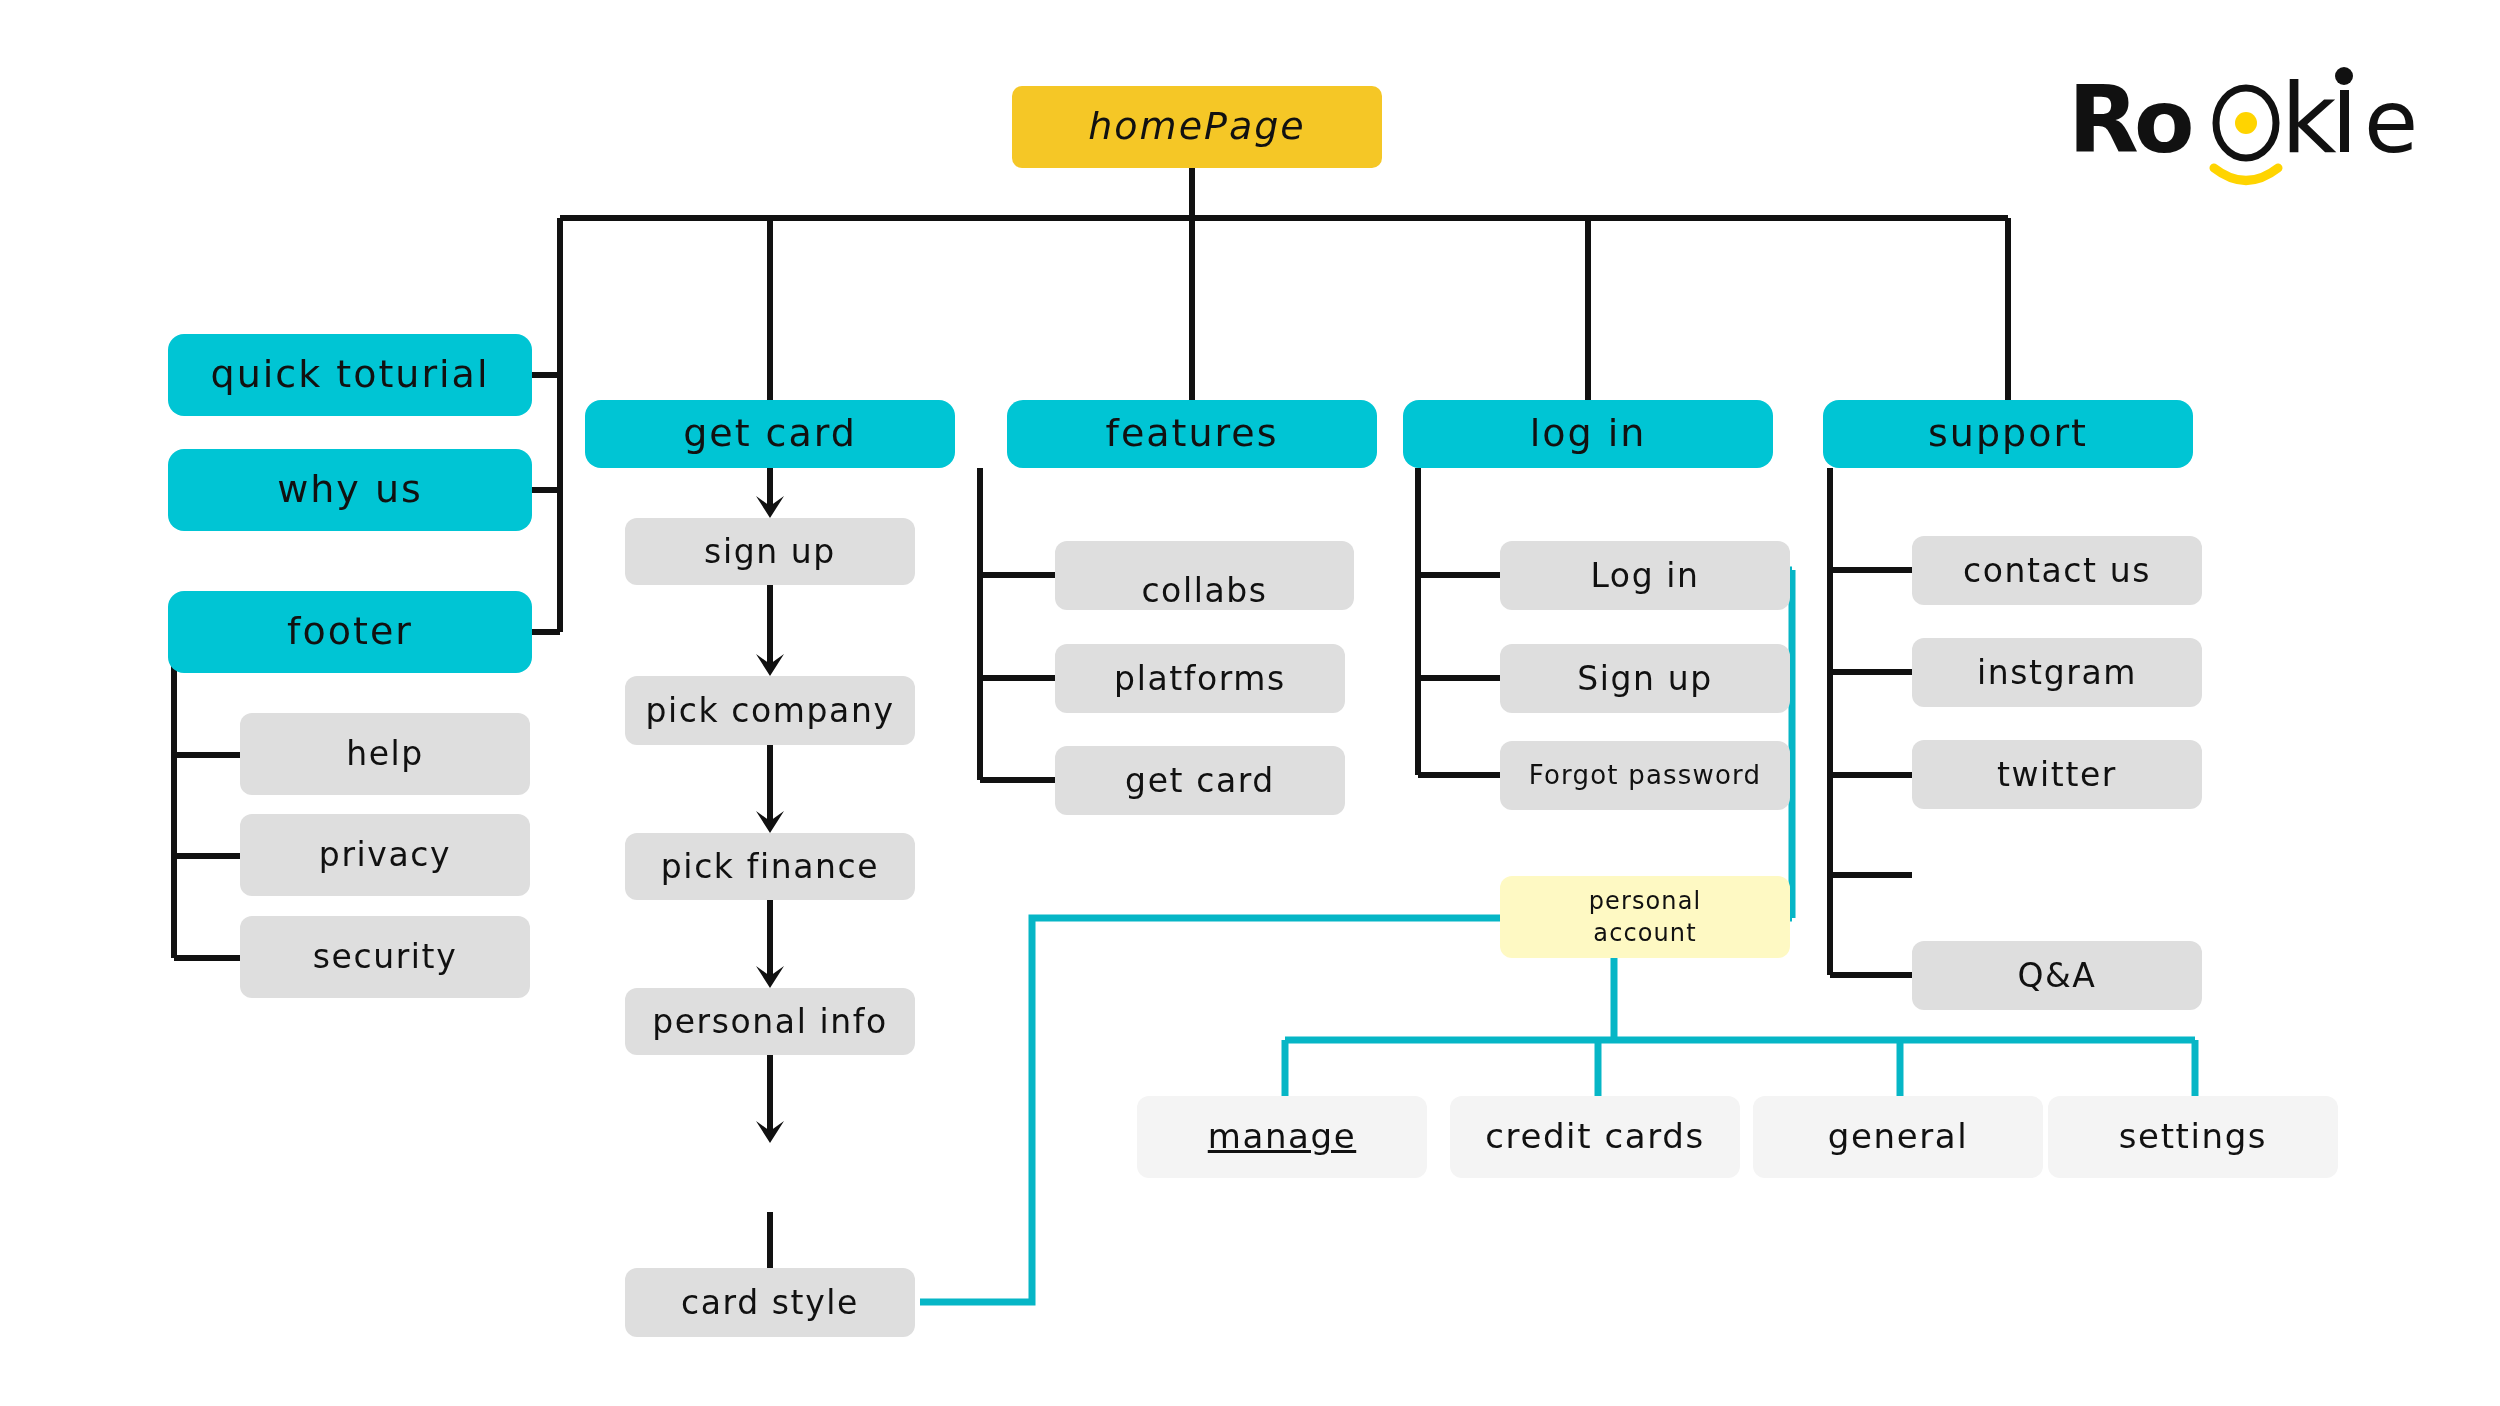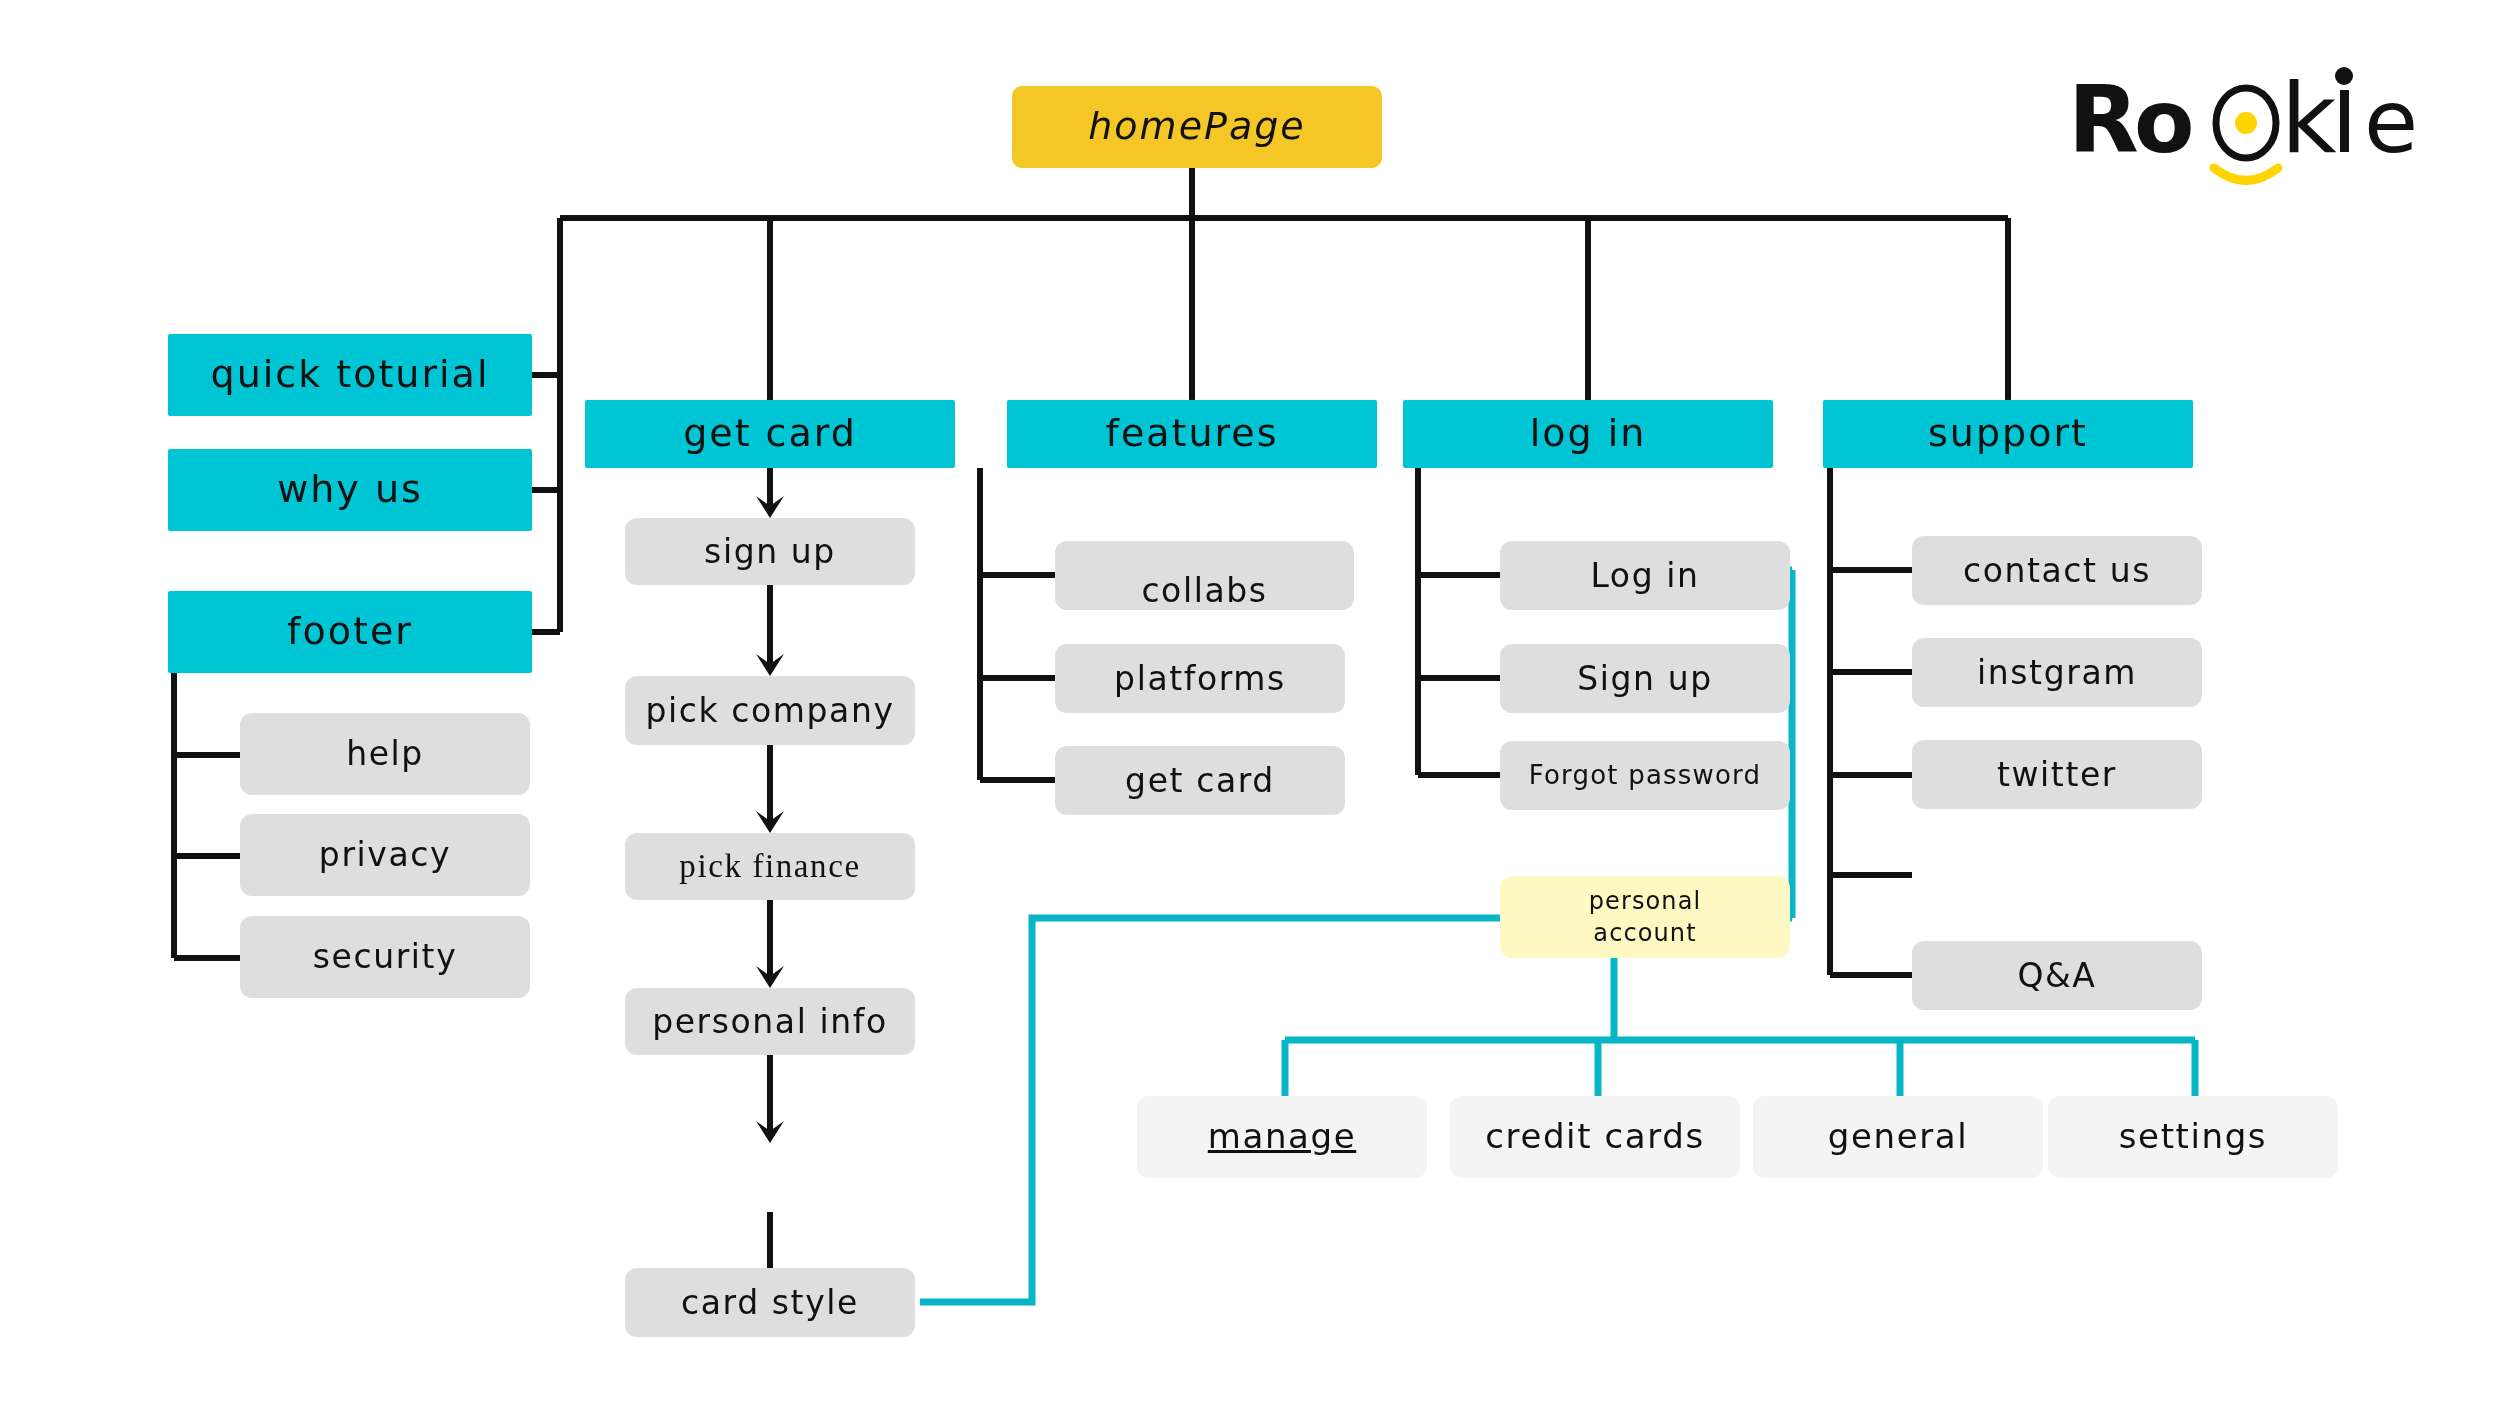--- a/index.html
+++ b/index.html
@@ -42,21 +42,21 @@
   .n-root {
     background: #f5c726;
     font-size: 38px;
     border-radius: 10px;
     letter-spacing: 2px;
     font-style: italic;
   }
   .n-section {
     background: #00c5d4;
     font-size: 38px;
-    border-radius: 2px;
+    border-radius: 16px;
     letter-spacing: 2px;
   }
   .n-leaf {
     background: #dedede;
     font-size: 33px;
     letter-spacing: 1.6px;
   }
   .n-leaf-sm {
     background: #dedede;
     font-size: 26px;
@@ -187,21 +187,21 @@
 
   <div class="node n-section" style="left:585px; top:400px; width:370px; height:68px;">
     <span>get card</span>
   </div>
   <div class="node n-leaf" style="left:625px; top:518px; width:290px; height:67px;">
     <span>sign up</span>
   </div>
   <div class="node n-leaf" style="left:625px; top:676px; width:290px; height:69px;">
     <span>pick company</span>
   </div>
-  <div class="node n-leaf" style="left:625px; top:833px; width:290px; height:67px;font-family:Liberation Serif, serif;">
+  <div class="node n-leaf" style="left:625px; top:833px; width:290px; height:67px;">
     <span>pick finance</span>
   </div>
   <div class="node n-leaf" style="left:625px; top:988px; width:290px; height:67px;">
     <span>personal info</span>
   </div>
   <div class="node n-leaf" style="left:625px; top:1268px; width:290px; height:69px;">
     <span>card style</span>
   </div>
 
   <div class="node n-section" style="left:1007px; top:400px; width:370px; height:68px;">

